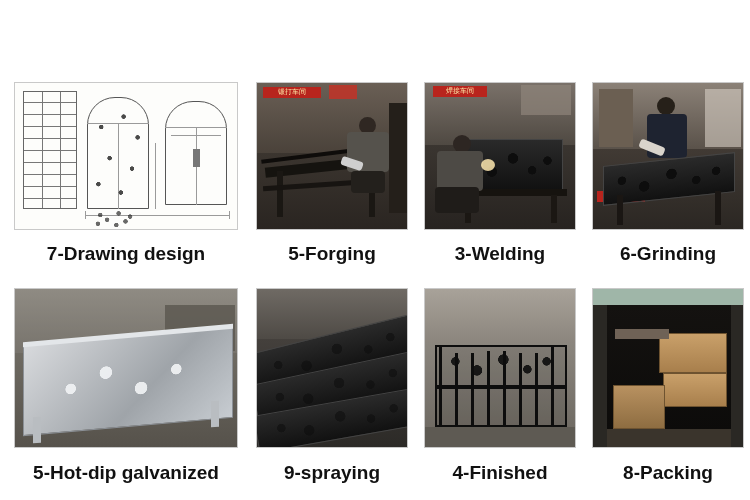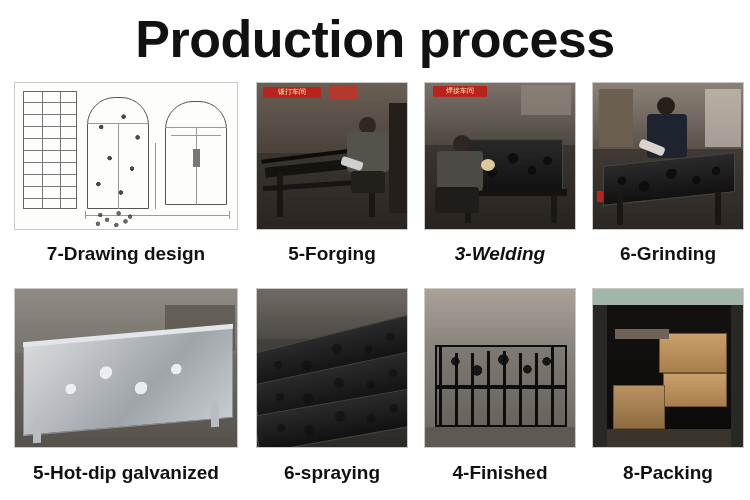--- a/index.html
+++ b/index.html
@@ -145,21 +145,20 @@
     background:linear-gradient(180deg,#c9a06a,#a87f4c);
     border:1px solid #6e5330;
     box-sizing:border-box;
   }
 </style>
 </head>
 <body>
 
 <div id="page">
 
-  <div id="title">Production process</div>
 
   <div class="cell">
     <div class="photo" style="left:14px; top:82px; width:224px; height:148px;">
       <div class="ph-layer blue-bg"></div>
 
       <div class="bp-table" style="left:8px; top:8px; width:54px; height:118px;">
         <div class="r" style="top:10px"></div>
         <div class="r" style="top:22px"></div>
         <div class="r" style="top:34px"></div>
         <div class="r" style="top:46px"></div>
@@ -231,21 +230,21 @@
       <div class="ph-layer" style="left:40px; top:112px; width:6px; height:28px; background:#1b1713;"></div>
       <div class="ph-layer" style="left:126px; top:112px; width:6px; height:28px; background:#1b1713;"></div>
 
       <div class="worker" style="left:8px; top:52px; width:58px; height:78px;">
         <div class="head" style="left:20px; top:0; width:18px; height:18px; background:#2d2622;"></div>
         <div class="body" style="left:4px; top:16px; width:46px; height:40px; background:#4d4a45;"></div>
         <div class="body" style="left:2px; top:52px; width:44px; height:26px; background:#1f1c19;"></div>
       </div>
       <div class="ph-layer" style="left:56px; top:76px; width:14px; height:12px; border-radius:50%; background:#ffe9b0; opacity:.85;"></div>
     </div>
-    <div class="caption" style="left:424px; top:243px; width:152px;font-style:italic;">3-Welding</div>
+    <div class="caption" style="left:424px; top:243px; width:152px;">3-Welding</div>
   </div>
 
   <div class="cell">
     <div class="photo" style="left:592px; top:82px; width:152px; height:148px; background:#4a443e;">
       <div class="ph-layer wall-dark" style="height:66px; background:linear-gradient(180deg,#8b8177,#5a524a);"></div>
       <div class="ph-layer floor-dark" style="top:66px; bottom:0; background:linear-gradient(180deg,#413a34,#2b2723);"></div>
       <div class="red-banner" style="left:4px; top:108px; width:48px; height:11px;">打磨车间</div>
 
       <div class="ph-layer" style="left:6px; top:6px; width:34px; height:58px; background:#6b5f52;"></div>
       <div class="ph-layer" style="left:112px; top:6px; width:36px; height:58px; background:#d7cfc4; opacity:.6;"></div>
@@ -285,21 +284,21 @@
       <div class="ph-layer wall-dark" style="height:50px; background:linear-gradient(180deg,#6f6a64,#4e4a45);"></div>
       <div class="ph-layer floor-dark" style="top:50px; bottom:0; background:linear-gradient(180deg,#44403c,#2c2a27);"></div>
 
       <div class="panel-dark" style="left:-6px; top:44px; width:170px; height:40px; transform:rotate(-14deg);"></div>
       <div class="scroll-orn" style="left:2px; top:50px; width:152px; height:30px; transform:rotate(-14deg); opacity:.55;"></div>
       <div class="panel-dark" style="left:-4px; top:78px; width:170px; height:40px; transform:rotate(-12deg);"></div>
       <div class="scroll-orn" style="left:4px; top:84px; width:152px; height:30px; transform:rotate(-12deg); opacity:.55;"></div>
       <div class="panel-dark" style="left:-2px; top:112px; width:170px; height:38px; transform:rotate(-10deg);"></div>
       <div class="scroll-orn" style="left:6px; top:118px; width:150px; height:28px; transform:rotate(-10deg); opacity:.55;"></div>
     </div>
-    <div class="caption" style="left:256px; top:462px; width:152px;">6-spraying</div>
+    <div class="caption" style="left:256px; top:462px; width:152px;">9-spraying</div>
   </div>
 
   <div class="cell">
     <div class="photo" style="left:424px; top:288px; width:152px; height:160px; background:#8d8880;">
       <div class="ph-layer wall-dark" style="height:54px; background:linear-gradient(180deg,#a8a299,#8b857d);"></div>
       <div class="ph-layer floor-dark" style="top:54px; bottom:0; background:linear-gradient(180deg,#8b867e,#6a655e);"></div>
 
       <div class="ph-layer" style="left:10px; top:56px; width:132px; height:82px; background:rgba(0,0,0,0.08); border:2px solid #0d0d0d; box-sizing:border-box;"></div>
       <div class="fence-bar" style="left:14px; top:56px; width:3px; height:82px;"></div>
       <div class="fence-bar" style="left:30px; top:64px; width:3px; height:74px;"></div>

